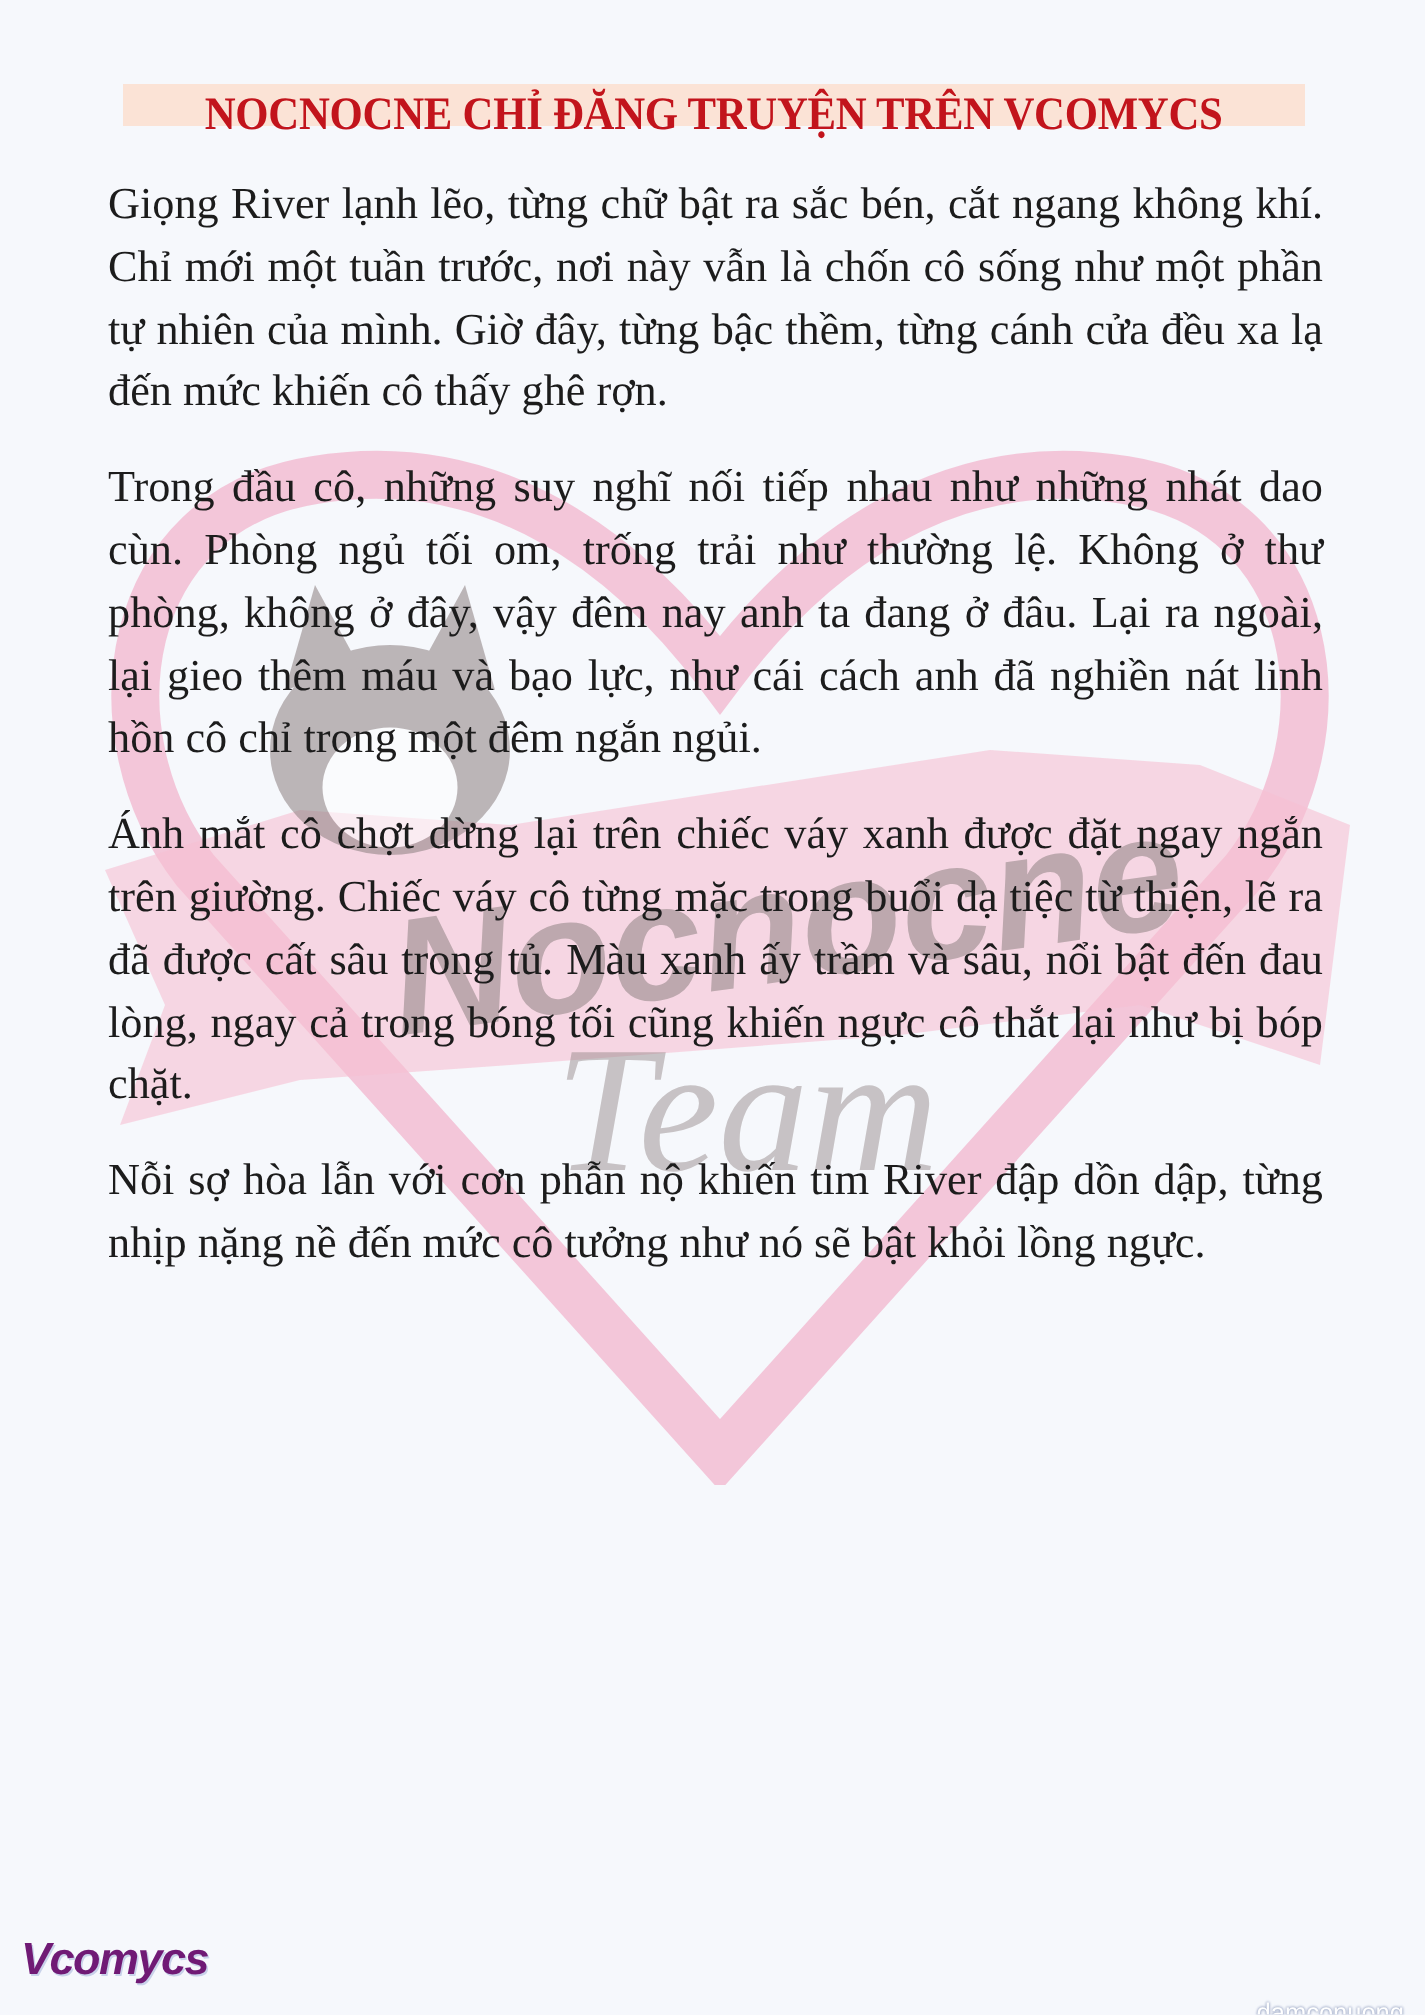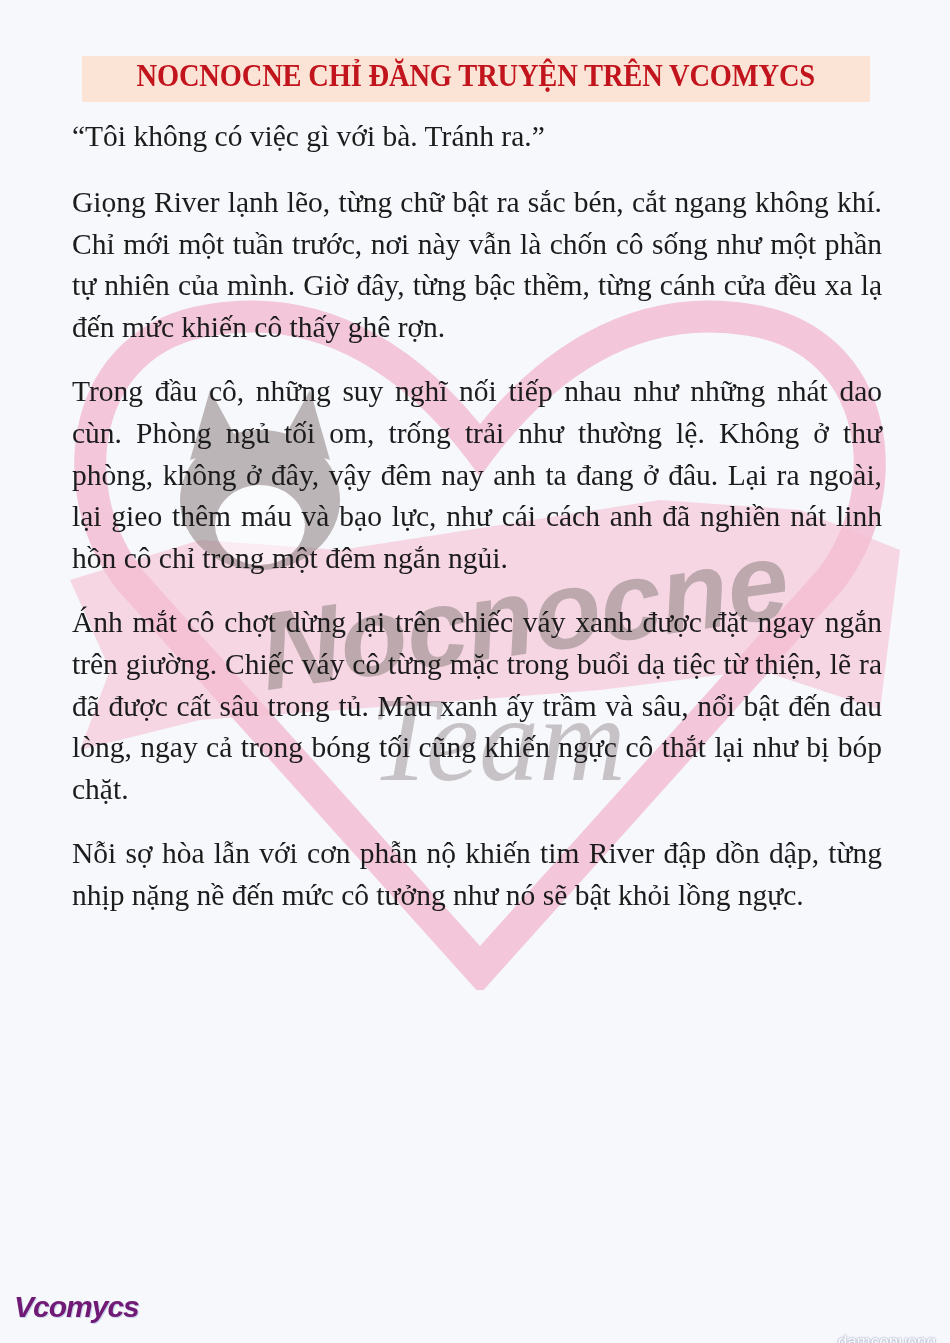--- a/index.html
+++ b/index.html
@@ -6,21 +6,21 @@
   body {
     width: 950px; height: 1343px; position: relative; overflow: hidden;
     background: #f6f8fc;
     font-family: "Liberation Serif", "DejaVu Serif", serif;
   }
   .watermark {
     position: absolute; left: 40px; top: 250px; width: 880px; height: 740px;
     pointer-events: none; z-index: 0;
   }
   .header {
-    position: absolute; top: 56px; left: 82px; width: 788px; height: 46px;
+    position: absolute; top: 56px; left: 82px; width: 788px; height: 28px;
     background: #fbe3d6; text-align: center;
   }
   .header-text {
     font-family: "Liberation Serif", serif; font-weight: bold;
     color: #c2141c; font-size: 31px; line-height: 40px; letter-spacing: -0.2px;
     display: inline-block; transform: scaleX(0.92);
   }
   .content {
     position: absolute; left: 72px; top: 116px; width: 810px; z-index: 1;
     color: #1c1c1c; font-size: 29.5px; line-height: 41.8px;
@@ -55,21 +55,20 @@
   </g>
   <text x="220" y="410" font-family="Liberation Sans, sans-serif" font-weight="bold" font-style="italic" font-size="110" fill="#8f8383" opacity="0.55" transform="rotate(-8 440 380)">Nocnocne</text>
   <text x="330" y="530" font-family="Liberation Serif, serif" font-style="italic" font-size="120" fill="#8f8383" opacity="0.45">Team</text>
 </svg>
 
 <div class="header">
   <span class="header-text">NOCNOCNE CHỈ ĐĂNG TRUYỆN TRÊN VCOMYCS</span>
 </div>
 
 <div class="content">
-  <p class="first">“Tôi không có việc gì với bà. Tránh ra.”</p>
   <p>Giọng River lạnh lẽo, từng chữ bật ra sắc bén, cắt ngang không khí. Chỉ mới một tuần trước, nơi này vẫn là chốn cô sống như một phần tự nhiên của mình. Giờ đây, từng bậc thềm, từng cánh cửa đều xa lạ đến mức khiến cô thấy ghê rợn.</p>
   <p>Trong đầu cô, những suy nghĩ nối tiếp nhau như những nhát dao cùn. Phòng ngủ tối om, trống trải như thường lệ. Không ở thư phòng, không ở đây, vậy đêm nay anh ta đang ở đâu. Lại ra ngoài, lại gieo thêm máu và bạo lực, như cái cách anh đã nghiền nát linh hồn cô chỉ trong một đêm ngắn ngủi.</p>
   <p>Ánh mắt cô chợt dừng lại trên chiếc váy xanh được đặt ngay ngắn trên giường. Chiếc váy cô từng mặc trong buổi dạ tiệc từ thiện, lẽ ra đã được cất sâu trong tủ. Màu xanh ấy trầm và sâu, nổi bật đến đau lòng, ngay cả trong bóng tối cũng khiến ngực cô thắt lại như bị bóp chặt.</p>
   <p>Nỗi sợ hòa lẫn với cơn phẫn nộ khiến tim River đập dồn dập, từng nhịp nặng nề đến mức cô tưởng như nó sẽ bật khỏi lồng ngực.</p>
 </div>
 
 <div class="footer-logo">Vcomycs</div>
 <div class="footer-credit">damconuong</div>
 
 </body></html>

